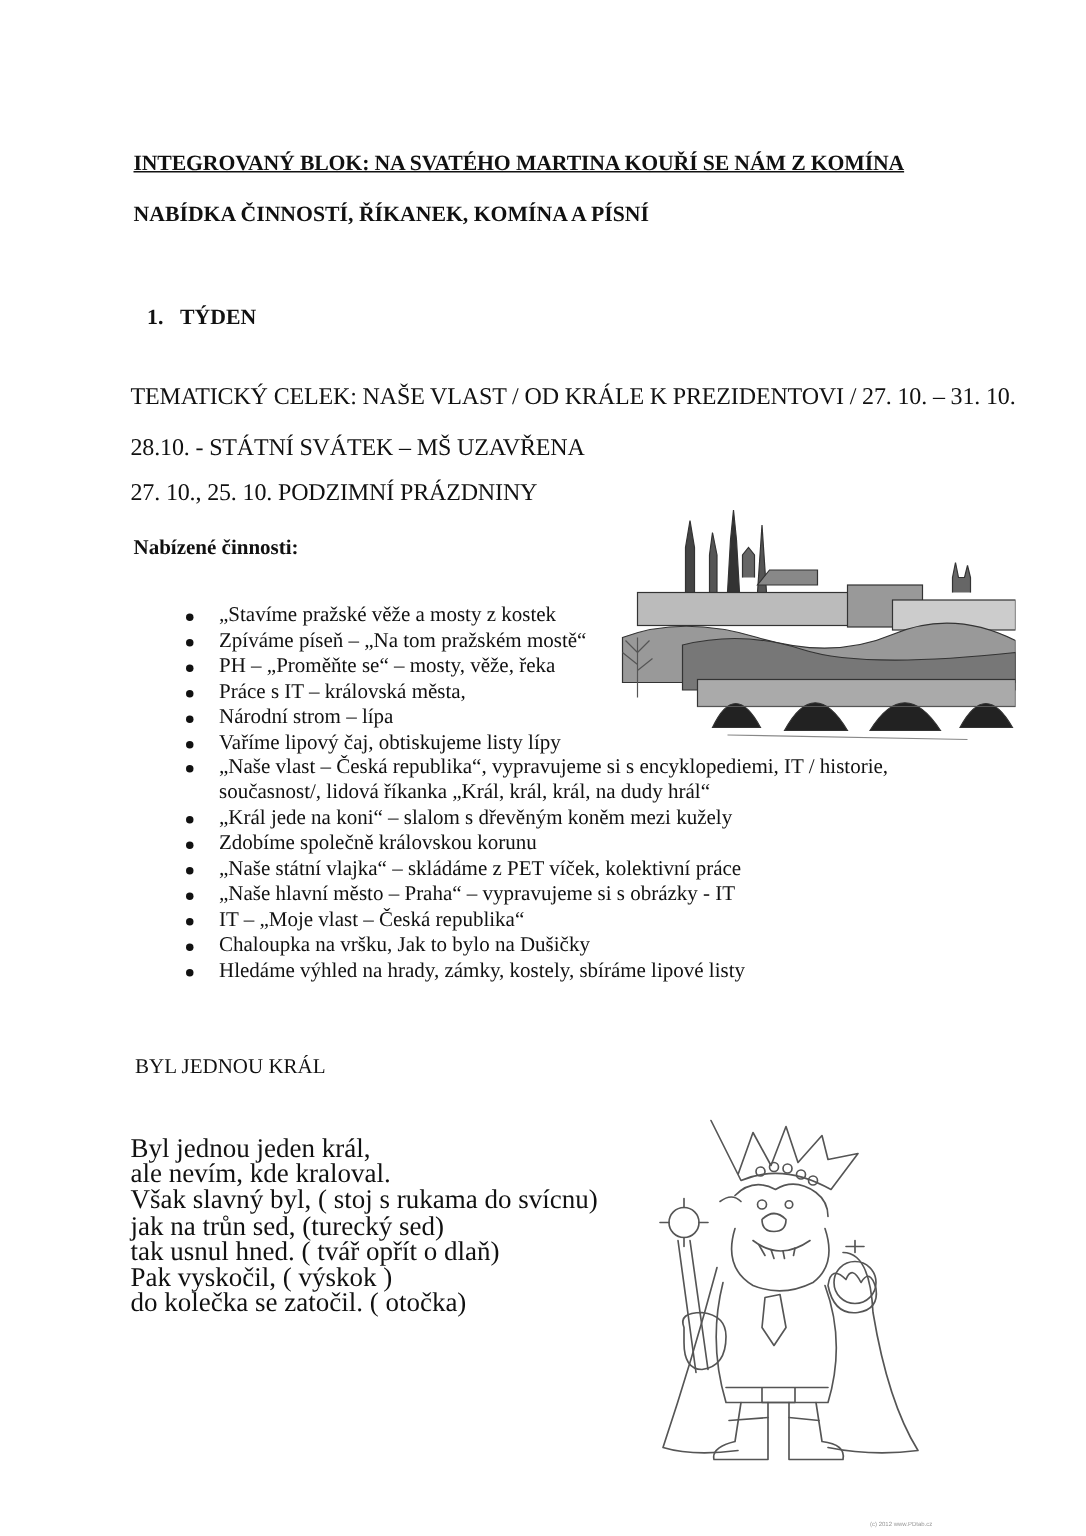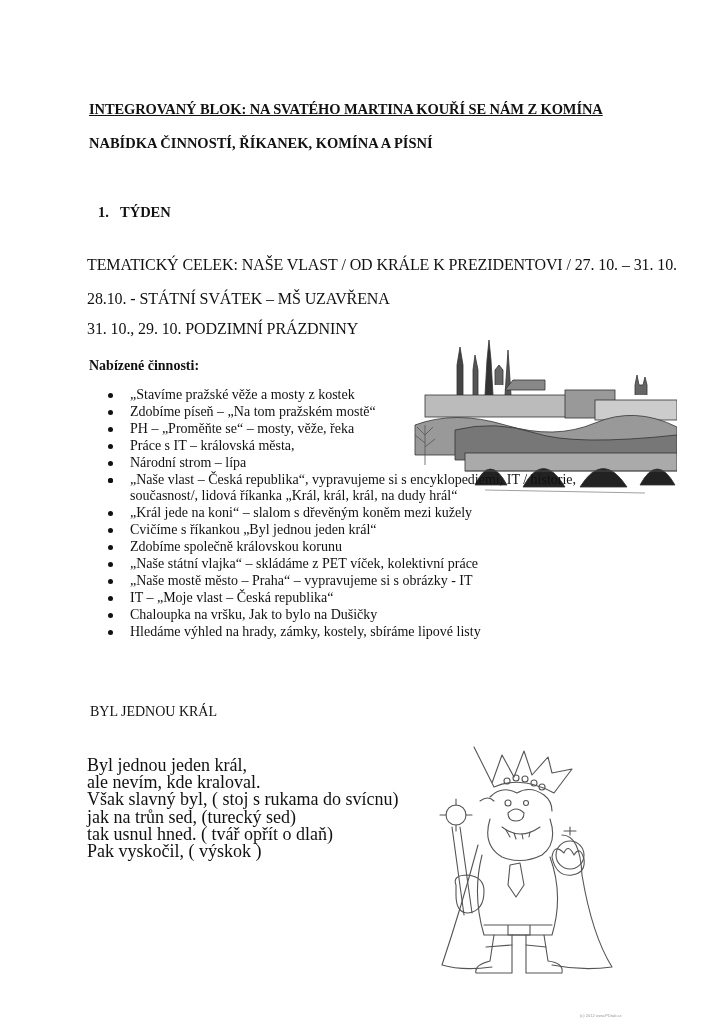--- a/index.html
+++ b/index.html
@@ -22,21 +22,21 @@
     .line {
       left: 87px; font-size: 16px; white-space: nowrap; letter-spacing: -0.1px;
     }
     .l1 { top: 256px; }
     .l2 { top: 290px; }
     .l3 { top: 320px; }
     .act-head {
       left: 89px; top: 358px; font-size: 14px; font-weight: bold; white-space: nowrap;
     }
     .acts {
-      left: 108px; top: 387px; width: 520px; margin: 0; padding: 0; list-style: none;
+      left: 108px; top: 387px; width: 520px; margin: 16px; padding: 0; list-style: none;
       font-size: 14px; line-height: 16.9px;
     }
     .acts li { position: relative; padding-left: 22px; }
     .acts li .bullet {
       position: absolute; left: 0; top: 6px; width: 5px; height: 5px;
       background: #111; border-radius: 50%;
     }
     .poem-title {
       left: 90px; top: 704px; font-size: 14px; white-space: nowrap;
     }
@@ -59,21 +59,21 @@
 
 <div class="abs title1">INTEGROVANÝ BLOK: NA SVATÉHO MARTINA KOUŘÍ SE NÁM Z KOMÍNA</div>
 <div class="abs title2">NABÍDKA ČINNOSTÍ, ŘÍKANEK, KOMÍNA A PÍSNÍ</div>
 
 <div class="abs week">
   <span class="num">1.</span><span>TÝDEN</span>
 </div>
 
 <div class="abs line l1">TEMATICKÝ CELEK: NAŠE VLAST / OD KRÁLE K PREZIDENTOVI / 27. 10. – 31. 10.</div>
 <div class="abs line l2">28.10. -  STÁTNÍ SVÁTEK – MŠ UZAVŘENA</div>
-<div class="abs line l3">31. 10., 29. 10.  PODZIMNÍ PRÁZDNINY</div>
+<div class="abs line l3">27. 10., 25. 10.  PODZIMNÍ PRÁZDNINY</div>
 
 <svg class="abs prague" viewBox="0 0 282 160">
   <g fill="none" stroke="#333" stroke-width="0.8">
 
     <path d="M62 70 L62 30 L65 12 L68 30 L68 70" fill="#444"></path>
     <path d="M78 70 L78 35 L80 20 L83 35 L83 70" fill="#555"></path>
     <path d="M90 60 L92 25 L94 5 L96 25 L98 60" fill="#333"></path>
     <path d="M110 60 L112 30 L113 15 L114 30 L116 60" fill="#555"></path>
     <path d="M100 50 L100 35 L104 30 L108 35 L108 50" fill="#666"></path>
     <path d="M110 55 L150 55 L150 45 L118 45 Z" fill="#888"></path>
@@ -95,44 +95,44 @@
     <path d="M185 152 Q208 115 232 152 Z" fill="#222"></path>
     <path d="M245 150 Q262 118 280 150 Z" fill="#222"></path>
     <path d="M70 136 L282 136" stroke="#555"></path>
     <path d="M90 155 L250 158" stroke="#888"></path>
   </g>
 </svg>
 
 <div class="abs act-head">Nabízené činnosti:</div>
 <ul class="abs acts">
   <li><span class="bullet"></span><span>„Stavíme pražské věže a mosty z kostek</span></li>
-  <li><span class="bullet"></span><span>Zdobíme píseň – „Na tom pražském mostě“</span></li>
+  <li><span class="bullet"></span><span>Zpíváme píseň – „Na tom pražském mostě“</span></li>
   <li><span class="bullet"></span><span>PH – „Proměňte se“ – mosty, věže, řeka</span></li>
   <li><span class="bullet"></span><span>Práce s IT – královská města,</span></li>
   <li><span class="bullet"></span><span>Národní strom – lípa</span></li>
-  <li><span class="bullet"></span></li>
+  <li><span class="bullet"></span><span>Vaříme lipový čaj, obtiskujeme listy lípy</span></li>
   <li><span class="bullet"></span><span>„Naše vlast – Česká republika“, vypravujeme si s encyklopediemi, IT / historie, současnost/, lidová říkanka „Král, král, král, na dudy hrál“</span></li>
   <li><span class="bullet"></span><span> „Král jede na koni“ – slalom s dřevěným koněm mezi kužely</span></li>
-  <li><span class="bullet"></span><span>Cvičíme s říkankou „Byl jednou jeden král“</span></li>
   <li><span class="bullet"></span><span>Zdobíme společně královskou korunu</span></li>
   <li><span class="bullet"></span><span>„Naše státní vlajka“ – skládáme z PET víček, kolektivní práce</span></li>
-  <li><span class="bullet"></span><span>„Naše mostě město – Praha“ – vypravujeme si s obrázky - IT</span></li>
+  <li><span class="bullet"></span><span>„Naše hlavní město – Praha“ – vypravujeme si s obrázky - IT</span></li>
   <li><span class="bullet"></span><span>IT – „Moje vlast – Česká republika“</span></li>
   <li><span class="bullet"></span><span>Chaloupka na vršku, Jak to bylo na Dušičky</span></li>
   <li><span class="bullet"></span><span>Hledáme výhled na hrady, zámky, kostely, sbíráme lipové listy</span></li>
 </ul>
 
 <div class="abs poem-title">BYL JEDNOU KRÁL</div>
 <div class="abs poem">
   <div>Byl jednou jeden král,</div>
   <div>ale nevím, kde kraloval.</div>
   <div>Však slavný byl, ( stoj s rukama do svícnu)</div>
   <div>jak na trůn sed, (turecký sed)</div>
   <div>tak usnul hned. ( tvář opřít o dlaň)</div>
   <div>Pak vyskočil, ( výskok )</div>
+  <div>do kolečka se zatočil. ( otočka)</div>
 </div>
 
 <svg class="abs king" viewBox="0 0 210 255">
   <g fill="none" stroke="#555" stroke-width="1.1" stroke-linejoin="round" stroke-linecap="round">
 
     <path d="M62 12 L80 48 L90 20 L102 42 L112 16 L120 40 L136 22 L140 38 L160 34 L142 58 Q110 40 82 52 Z"></path>
     <circle cx="95" cy="46" r="3"></circle>
       <circle cx="104" cy="43" r="3"></circle>
       <circle cx="113" cy="44" r="3"></circle>
       <circle cx="122" cy="48" r="3"></circle>

